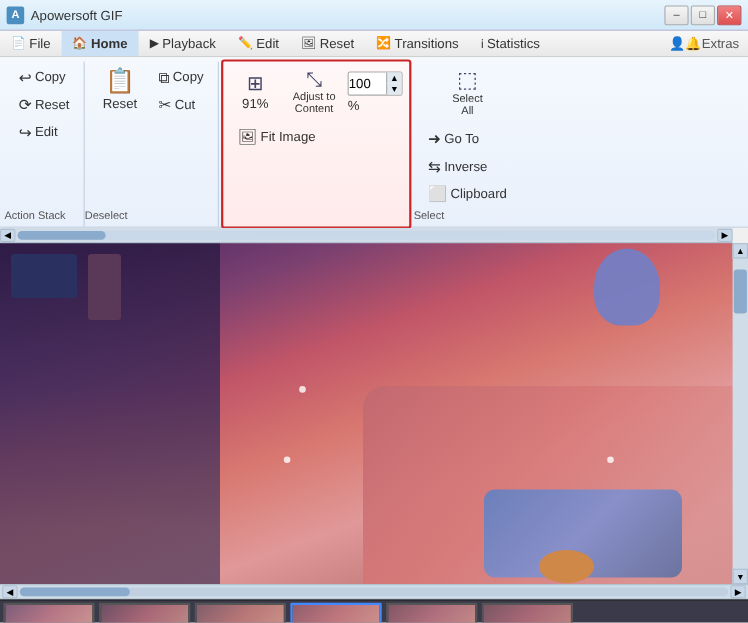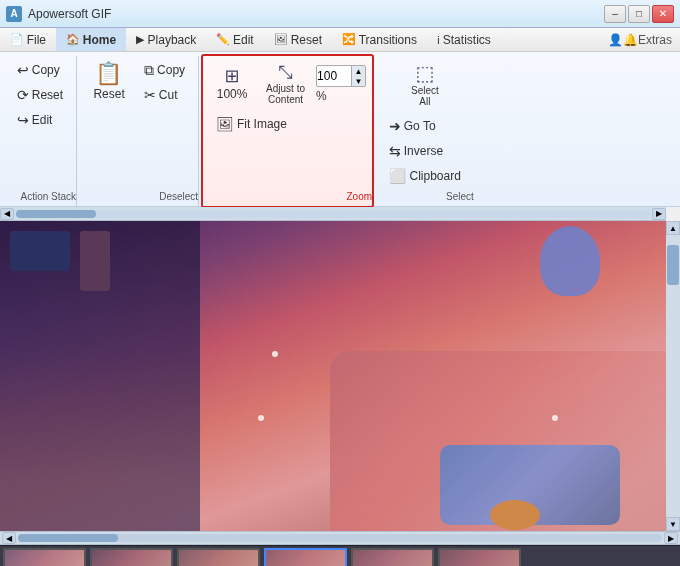--- a/index.html
+++ b/index.html
@@ -44,21 +44,21 @@
     }
     .ribbon-group {
       display: flex; flex-direction: column;
       border-right: 1px solid #c0cfe0;
       padding: 0 6px 4px 6px;
       min-width: 60px;
       position: relative;
     }
     .ribbon-group:last-child { border-right: none; }
     .ribbon-group-label {
-      font-size: 10px; color: #555; text-align: right;
+      font-size: 10px; color: #555; text-align: left;
       position: absolute; bottom: 4px; left: 0; right: 0;
     }
     .ribbon-btn-large {
       display: flex; flex-direction: column; align-items: center;
       padding: 4px 6px; cursor: pointer; border-radius: 3px;
       border: 1px solid transparent; min-width: 44px;
       font-size: 10px; color: #333; gap: 2px;
     }
     .ribbon-btn-small {
       display: flex; align-items: center; gap: 3px;
@@ -244,21 +244,21 @@
       </div>
     </div>
     <span class="ribbon-group-label">Deselect</span>
   </div>
 
   <div class="ribbon-group highlighted">
     <div class="zoom-group-content">
       <div class="zoom-top-row">
         <div class="ribbon-btn-large" style="min-width:46px;">
           <span class="ribbon-icon-lg" style="font-size:18px;color:#446;">⊞</span>
-          <span>100%</span>
+          <span>91%</span>
         </div>
         <div class="ribbon-btn-large" style="min-width:52px;">
           <span class="ribbon-icon-lg" style="font-size:18px;color:#446;">⤡</span>
           <span style="text-align:center;font-size:10px;">Adjust to<br>Content</span>
         </div>
         <div style="display:flex;flex-direction:column;gap:2px;">
           <div class="zoom-input-wrap">
             <input class="zoom-input" type="text" value="100" style="">
             <div class="zoom-spinners">
               <button class="zoom-spin-btn">▲</button>
@@ -268,21 +268,20 @@
           <span class="zoom-pct">%</span>
         </div>
       </div>
       <div class="zoom-bottom-row">
         <div class="ribbon-btn-small">
           <span class="ribbon-icon-sm">🖼</span>
           <span>Fit Image</span>
         </div>
       </div>
     </div>
-    <span class="ribbon-group-label">Zoom</span>
   </div>
 
   <div class="ribbon-group" style="padding-bottom:18px;">
     <div class="select-group-content">
       <div class="select-top">
         <div class="ribbon-btn-large" style="min-width:52px;">
           <span class="ribbon-icon-lg" style="font-size:20px;color:#446;">⬚</span>
           <span style="text-align:center;font-size:10px;">Select<br>All</span>
         </div>
       </div>

